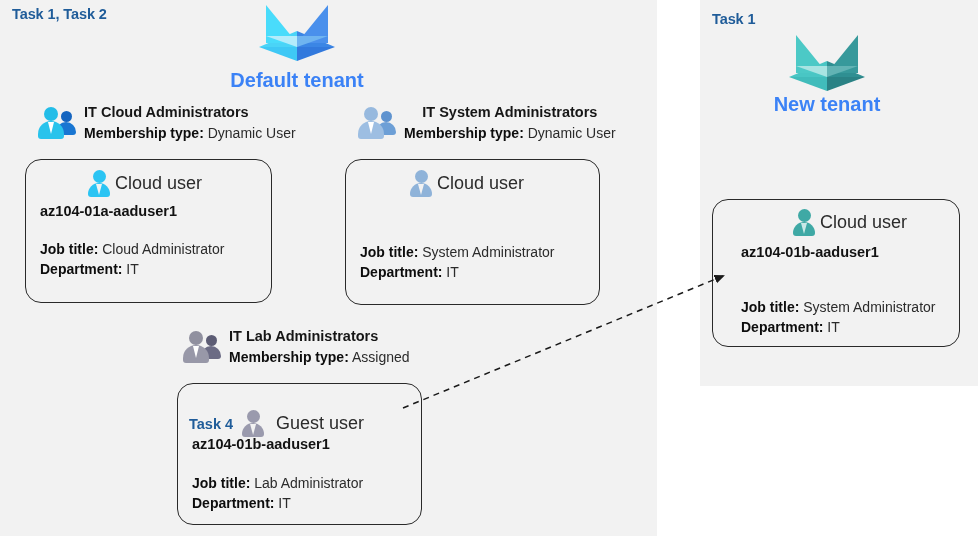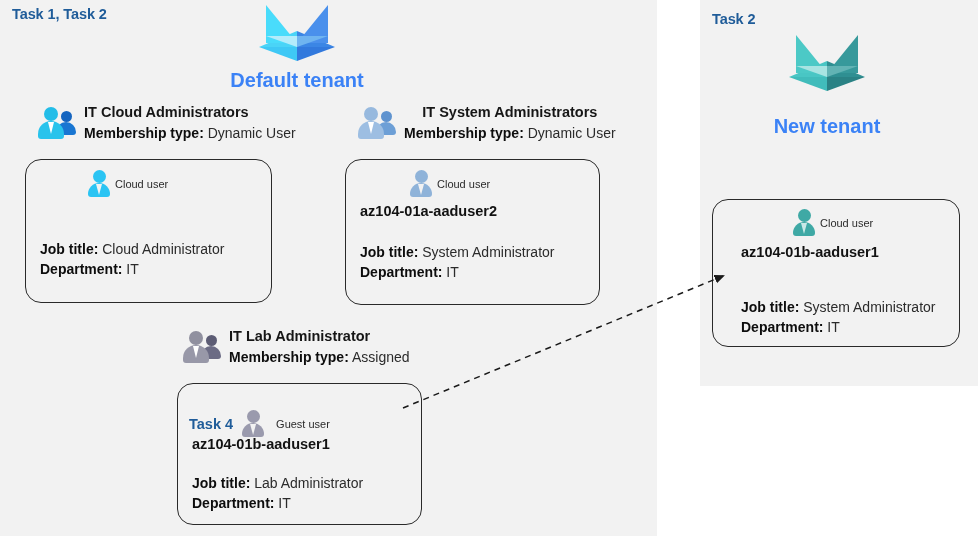--- a/index.html
+++ b/index.html
@@ -73,21 +73,21 @@
     box-sizing: border-box;
   }
   .card-head {
     position: absolute;
     display: flex;
     align-items: center;
     gap: 5px;
     white-space: nowrap;
   }
   .card-head .ct {
-    font-size: 11px;
+    font-size: 18px;
     color: #2b2b2b;
   }
   .card-head .tasktag {
     color: #1f5c99;
     font-weight: bold;
     font-size: 14.5px;
     margin-right: 4px;
   }
   .card-user {
     position: absolute;
@@ -114,21 +114,21 @@
 </style>
 </head>
 <body>
 
 <div class="panel" id="left-panel"></div>
 
 <div class="panel" id="right-panel"></div>
 
 <div class="task-label" style="left:12px; top:6px;">Task 1, Task 2</div>
 
-<div class="task-label" style="left:712px; top:11px;">Task 2</div>
+<div class="task-label" style="left:712px; top:11px;">Task 1</div>
 
 <div class="tenant-block" style="left:222px; top:3px; width:150px;">
   <div class="pyramid" style="width:76px;height:58px;">
 
     <div class="pyr-base-l" style="left:0px; top:28px;
          border-left:38px solid transparent; border-right:0 solid transparent; border-bottom:16px solid #4ad4f7;"></div>
     <div class="pyr-base-r" style="left:38px; top:28px;
          border-right:38px solid transparent; border-left:0 solid transparent; border-bottom:16px solid #3b86e5;"></div>
     <div class="pyr-base-l" style="left:0px; top:44px;
          border-left:38px solid transparent; border-right:0 solid transparent; border-top:14px solid #3fc8f5;"></div>
@@ -160,21 +160,21 @@
          border-right:38px solid transparent; border-left:0 solid transparent; border-top:14px solid #2a8285;"></div>
     <div class="pyr-top-l" style="left:7px; top:2px;
          border-left:0 solid transparent; border-right:31px solid transparent; border-bottom:38px solid #4cc9c6;"></div>
     <div class="pyr-top-r" style="left:38px; top:2px;
          border-right:0 solid transparent; border-left:31px solid transparent; border-bottom:38px solid #37999b;"></div>
     <div class="pyr-base-l" style="left:7px; top:33px;
          border-left:31px solid transparent; border-right:0 solid transparent; border-top:11px solid #a8e4e2;"></div>
     <div class="pyr-base-r" style="left:38px; top:33px;
          border-right:31px solid transparent; border-left:0 solid transparent; border-top:11px solid #62b3b4;"></div>
   </div>
-  <div class="tenant-title" style="margin-top:22px;">New  tenant</div>
+  <div class="tenant-title" style="margin-top:0;">New  tenant</div>
 </div>
 
 <div class="group-row" style="left:38px; top:105px; width:300px; height:46px;">
   <div class="group-icon" style="width:42px;height:38px;">
     <div class="person" style="position:absolute;left:18px;top:6px;width:20px;height:24px;">
       <div class="head" style="left:5px;top:0;width:11px;height:11px;background:#1565c0;"></div>
       <div class="body" style="left:0;top:11px;width:20px;height:13px;background:#1976d2;border-radius:10px 10px 3px 3px;"></div>
     </div>
     <div class="person" style="position:absolute;left:0px;top:2px;width:26px;height:32px;">
       <div class="head" style="left:6px;top:0;width:14px;height:14px;background:#23bde8;"></div>
@@ -193,20 +193,21 @@
 
 <div class="card" style="left:25px; top:159px; width:247px; height:144px;">
   <div class="card-head" style="left:62px; top:10px;">
     <div class="person" style="width:22px;height:27px;">
       <div class="head" style="left:5px;top:0;width:13px;height:13px;background:#2bc4f3;"></div>
       <div class="body" style="left:0;top:13px;width:22px;height:14px;background:#2bc4f3;border-radius:11px 11px 3px 3px;"></div>
       <div class="body" style="left:8px;top:14px;width:6px;height:11px;background:#f2f2f2;clip-path:polygon(50% 0,100% 0,50% 100%,0 0);"></div>
     </div>
     <span class="ct">Cloud user</span>
   </div>
+  <div class="card-user" style="left:14px; top:43px;">az104-01a-aaduser1</div>
   <div class="card-attrs" style="left:14px; top:80px;">
     <div class="attr">
       <b>Job title:</b>
       <span>Cloud Administrator</span>
     </div>
     <div class="attr">
       <b>Department:</b>
       <span>IT</span>
     </div>
   </div>
@@ -235,21 +236,20 @@
 
 <div class="card" style="left:345px; top:159px; width:255px; height:146px;">
   <div class="card-head" style="left:64px; top:10px;">
     <div class="person" style="width:22px;height:27px;">
       <div class="head" style="left:5px;top:0;width:13px;height:13px;background:#8fb3d9;"></div>
       <div class="body" style="left:0;top:13px;width:22px;height:14px;background:#8fb3d9;border-radius:11px 11px 3px 3px;"></div>
       <div class="body" style="left:8px;top:14px;width:6px;height:11px;background:#f2f2f2;clip-path:polygon(50% 0,100% 0,50% 100%,0 0);"></div>
     </div>
     <span class="ct">Cloud user</span>
   </div>
-  <div class="card-user" style="left:14px; top:43px;">az104-01a-aaduser2</div>
   <div class="card-attrs" style="left:14px; top:83px;">
     <div class="attr">
       <b>Job title:</b>
       <span>System Administrator</span>
     </div>
     <div class="attr">
       <b>Department:</b>
       <span>IT</span>
     </div>
   </div>
@@ -261,21 +261,21 @@
       <div class="head" style="left:5px;top:0;width:11px;height:11px;background:#5c5c74;"></div>
       <div class="body" style="left:0;top:11px;width:20px;height:13px;background:#6b6b84;border-radius:10px 10px 3px 3px;"></div>
     </div>
     <div class="person" style="position:absolute;left:0px;top:2px;width:26px;height:32px;">
       <div class="head" style="left:6px;top:0;width:14px;height:14px;background:#90909f;"></div>
       <div class="body" style="left:0;top:14px;width:26px;height:18px;background:#9898a8;border-radius:13px 13px 3px 3px;"></div>
       <div class="body" style="left:10px;top:15px;width:6px;height:12px;background:#ffffff;clip-path:polygon(50% 0,100% 0,50% 100%,0 0);"></div>
     </div>
   </div>
   <div class="group-text" style="left:46px; top:-3px;">
-    <div class="group-name">IT Lab Administrator</div>
+    <div class="group-name">IT Lab Administrators</div>
     <div class="group-meta">
       <b>Membership type:</b>
       <span>Assigned</span>
     </div>
   </div>
 </div>
 
 <div class="card" style="left:177px; top:383px; width:245px; height:142px;">
   <div class="card-head" style="left:11px; top:14px;margin-top:12px;">
     <span class="tasktag">Task 4</span>

